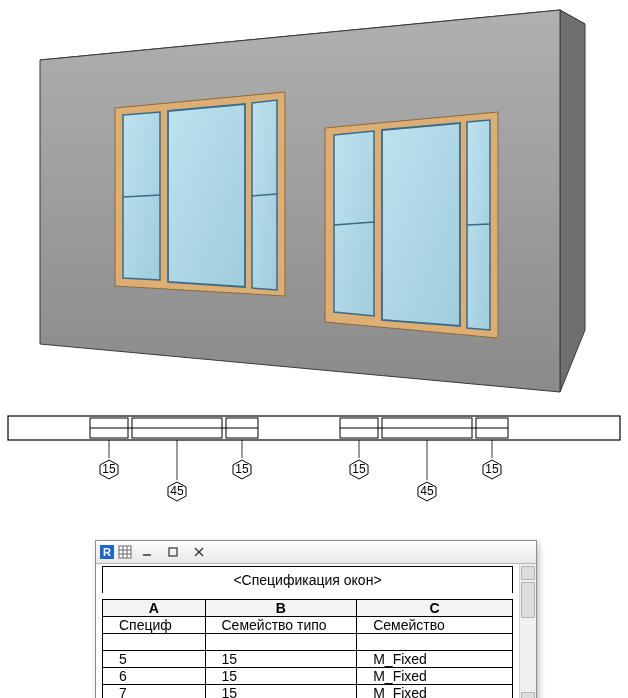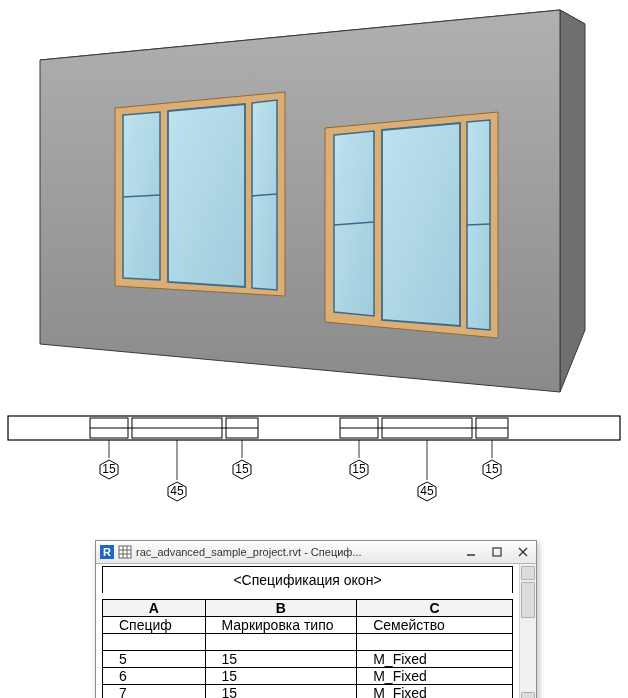--- a/index.html
+++ b/index.html
@@ -191,21 +191,20 @@
     </span>
     <span class="doc-icon">
       <svg width="14" height="14" viewBox="0 0 14 14">
           <rect x="1" y="1" width="12" height="12" fill="#fff" stroke="#666"></rect>
           <line x1="1" y1="5" x2="13" y2="5" stroke="#666"></line>
           <line x1="1" y1="9" x2="13" y2="9" stroke="#666"></line>
           <line x1="5" y1="1" x2="5" y2="13" stroke="#666"></line>
           <line x1="9" y1="1" x2="9" y2="13" stroke="#666"></line>
         </svg>
     </span>
-    <span class="title-text">rac_advanced_sample_project.rvt - Специф...</span>
     <span class="win-btn">
         <svg width="10" height="10">
           <line x1="1" y1="8" x2="9" y2="8" stroke="#333" stroke-width="1.5"></line>
         </svg>
       </span>
     <span class="win-btn">
         <svg width="10" height="10">
           <rect x="1" y="1" width="8" height="8" fill="none" stroke="#333" stroke-width="1.2"></rect>
         </svg>
       </span>
@@ -226,21 +225,21 @@
         <tr class="spacer-row">
               <td colspan="3"></td>
             </tr>
         <tr>
           <td class="col-letter" style="width:25%">A</td>
           <td class="col-letter" style="width:37%">B</td>
           <td class="col-letter" style="width:38%">C</td>
         </tr>
         <tr>
           <td class="col-header">Специф</td>
-          <td class="col-header">Маркировка типо</td>
+          <td class="col-header">Семейство типо</td>
           <td class="col-header">Семейство</td>
         </tr>
         <tr class="blank-sep">
               <td></td>
               <td></td>
               <td></td>
             </tr>
         <tr class="row-fill">
           <td>5</td>
           <td>15</td>

